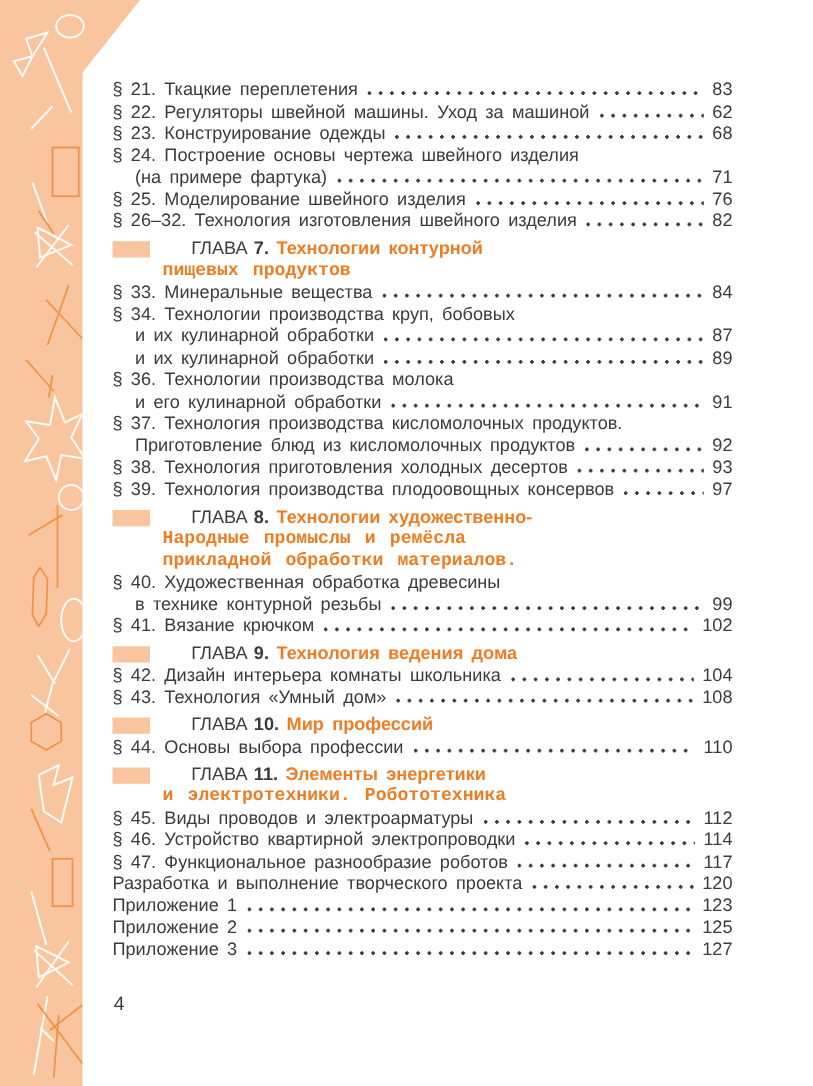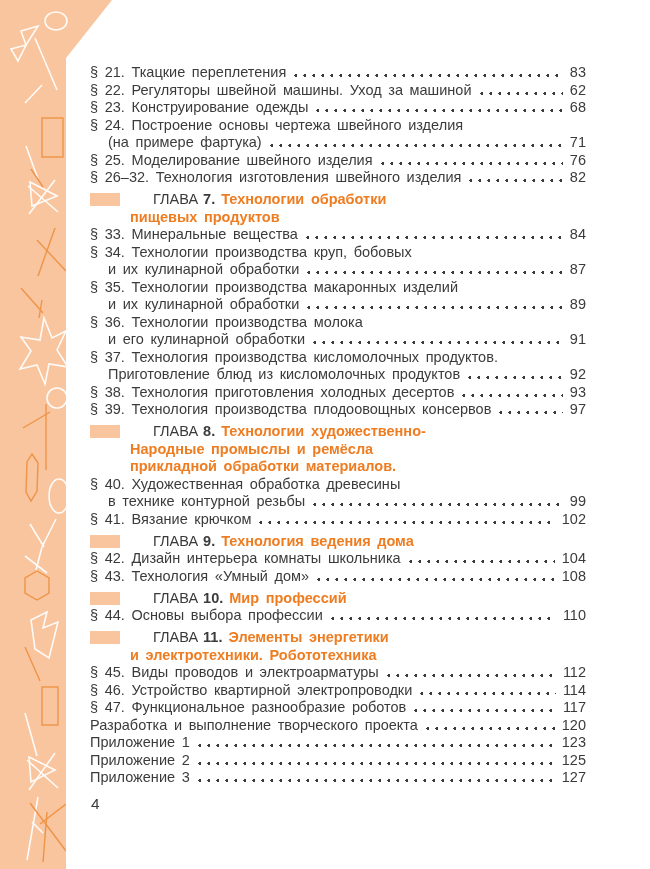--- a/index.html
+++ b/index.html
@@ -56,21 +56,21 @@
   .ch-line1 { display: flex; align-items: center; }
   .marker {
     width: 30px; height: 13px;
     background: var(--band);
     margin-right: 10px;
     flex: none;
   }
   .ch-word { font-weight: normal; margin-right: 5px; margin-left: 23px; }
   .ch-num { margin-right: 6px; }
   .ch-title { color: var(--accent); }
-  .ch-cont { padding-left: 40px; }
+  .ch-cont { padding-left: 40px; font-family: Liberation Mono, monospace; }
 
   .folio {
     position: absolute;
     left: 91px;
     top: 795px;
     font-size: 15.5px;
     line-height: 18px;
   }
 </style>
 </head>
@@ -164,39 +164,36 @@
         <div class="row">
           <span class="t">§ 26–32. Технология изготовления швейного изделия</span>
           <span class="dots"></span>
           <span class="num">82</span>
         </div>
         <div class="chapter">
           <div class="ch-line1">
             <span class="marker"></span>
             <span class="ch-word">ГЛАВА</span>
             <span class="ch-num">7.</span>
-            <span class="ch-title t">Технологии обработки</span>
+            <span class="ch-title t">Технологии контурной</span>
           </div>
           <div class="ch-cont ch-title t">пищевых продуктов</div>
         </div>
         <div class="row">
           <span class="t">§ 33. Минеральные вещества</span>
           <span class="dots"></span>
           <span class="num">84</span>
         </div>
         <div class="row">
           <span class="t">§ 34. Технологии производства круп, бобовых</span>
         </div>
         <div class="row cont">
           <span class="t">и их кулинарной обработки</span>
           <span class="dots"></span>
           <span class="num">87</span>
-        </div>
-        <div class="row">
-          <span class="t">§ 35. Технологии производства макаронных изделий</span>
         </div>
         <div class="row cont">
           <span class="t">и их кулинарной обработки</span>
           <span class="dots"></span>
           <span class="num">89</span>
         </div>
         <div class="row">
           <span class="t">§ 36. Технологии производства молока</span>
         </div>
         <div class="row cont">

